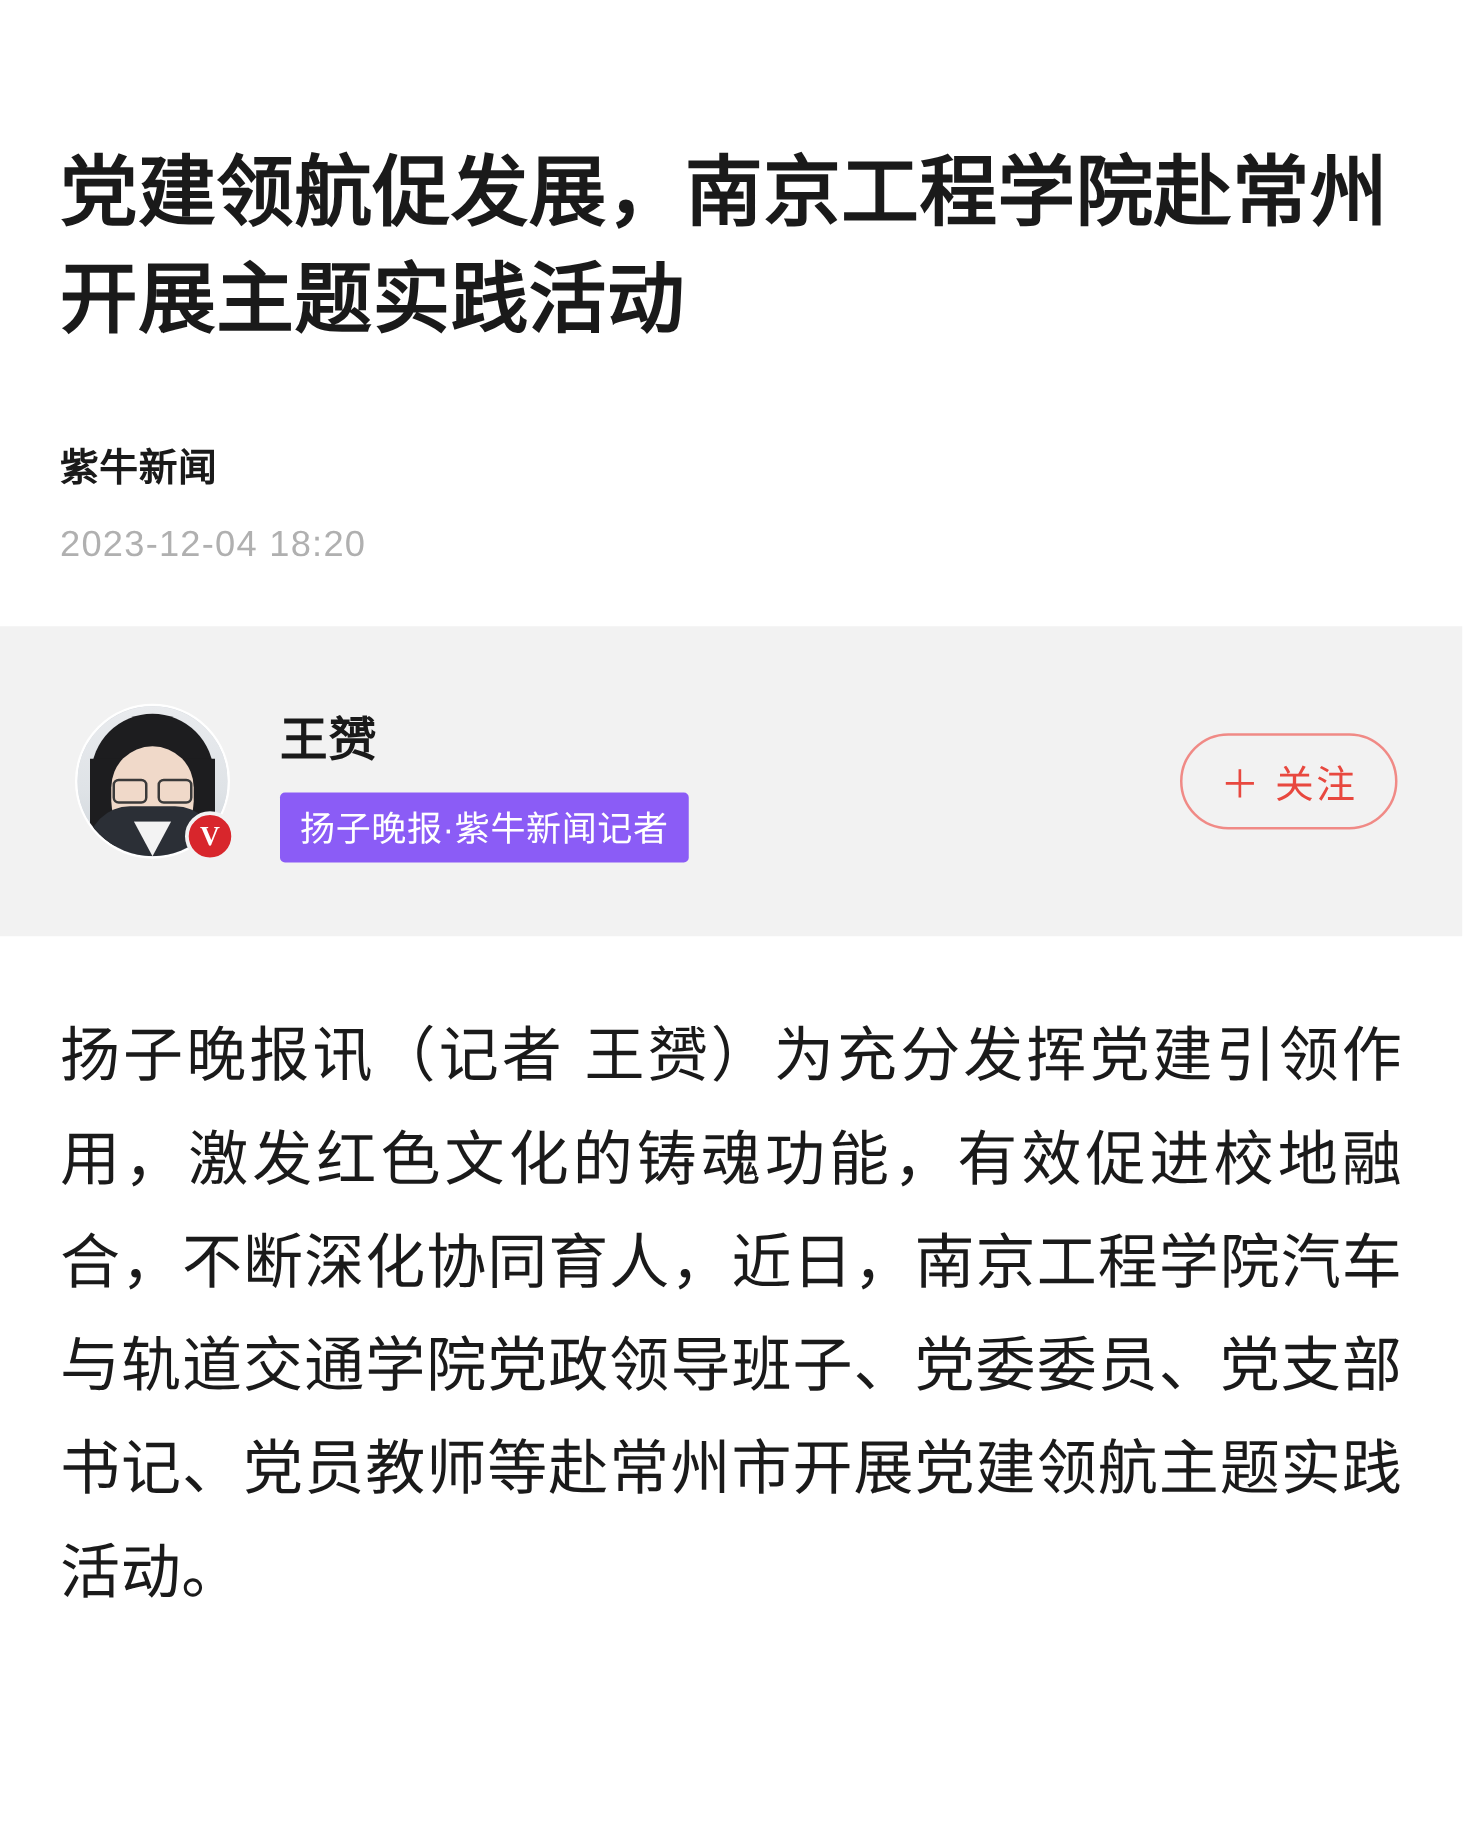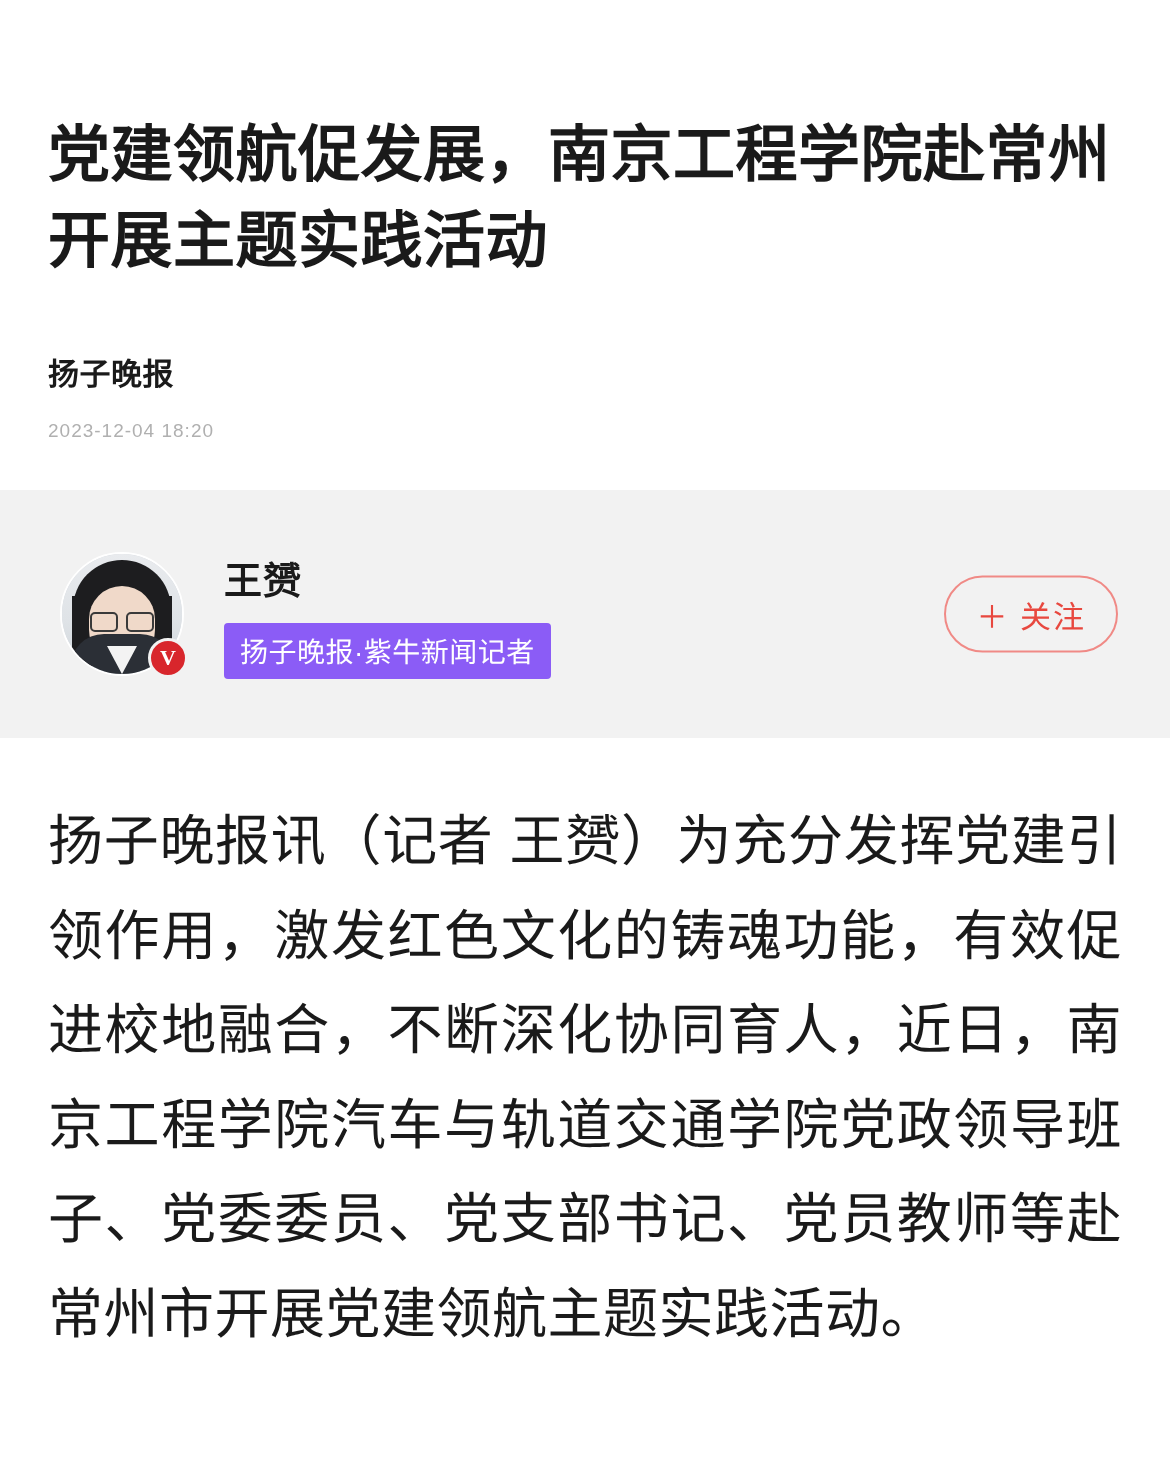--- a/index.html
+++ b/index.html
@@ -41,21 +41,21 @@
   .source-line {
     margin-top: 66px;
     font-size: 31px;
     font-weight: 700;
     color: #1a1a1a;
     letter-spacing: 0.5px;
   }
 
   .publish-time {
     margin-top: 26px;
-    font-size: 19px;
+    font-size: 29px;
     color: #b0b0b0;
     letter-spacing: 1px;
     padding-bottom: 48px;
   }
 
   
   .author-bar {
     background: #f2f2f2;
     height: 248px;
     display: flex;
@@ -205,38 +205,38 @@
     white-space: nowrap;
     text-align: right;
   }
 
   
   .article-body {
     padding: 56px 48px 60px 48px;
   }
 
   .article-paragraph {
-    font-size: 55px;
+    font-size: 48px;
     line-height: 1.72;
     color: #1a1a1a;
     margin: 0;
     text-align: justify;
     letter-spacing: 0.5px;
     word-break: break-all;
   }
 </style>
 </head>
 <body>
 
 <div class="page">
 
   <div class="article-head">
     <h1 class="article-title">党建领航促发展，南京工程学院赴常州开展主题实践活动</h1>
 
-    <div class="source-line">扬子晚报</div>
+    <div class="source-line">紫牛新闻</div>
 
     <div class="publish-time">2023-12-04 18:20</div>
   </div>
 
   <div class="author-bar">
 
     <div class="avatar-wrap">
       <div class="avatar">
         <div class="av-bg"></div>
         <div class="av-hair"></div>

